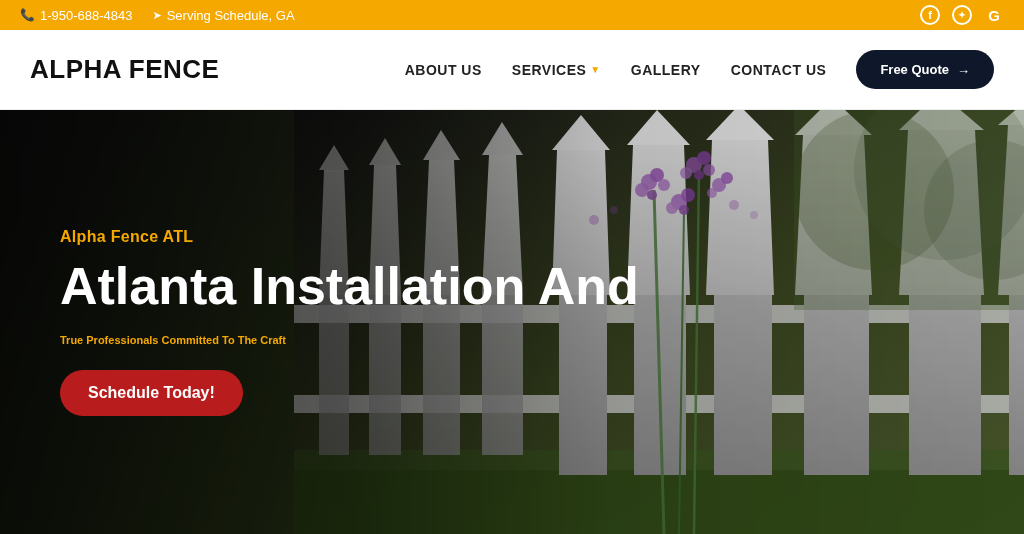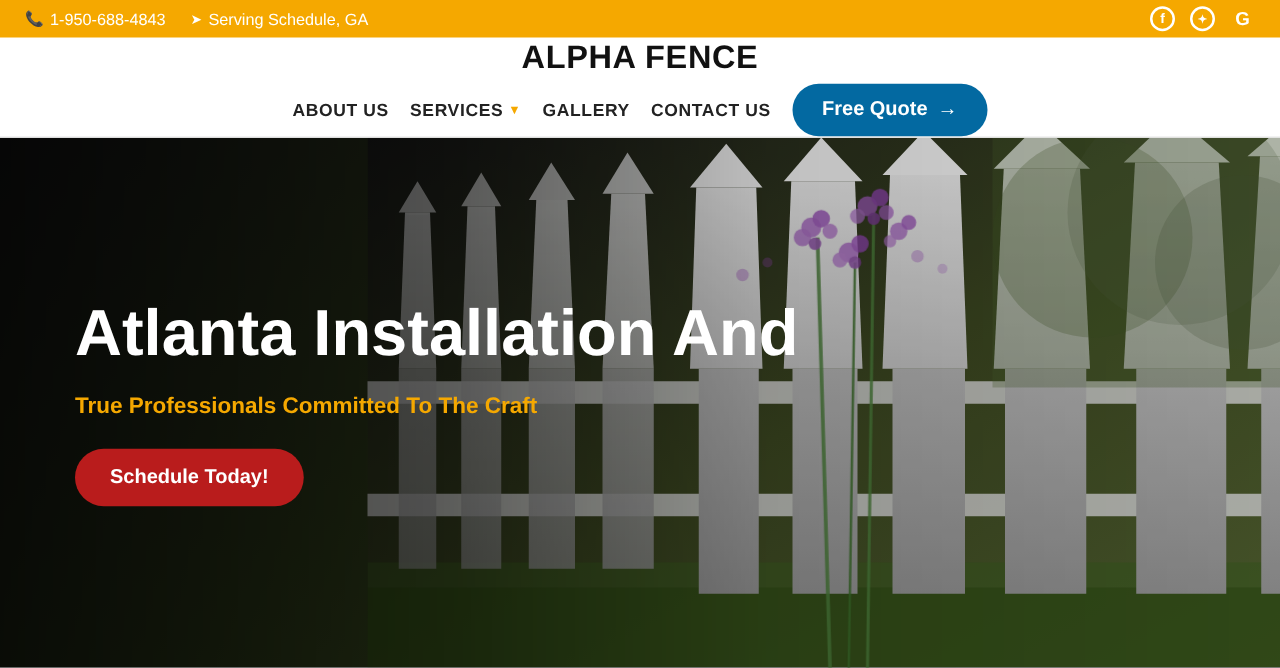--- a/index.html
+++ b/index.html
@@ -52,59 +52,58 @@
       font-weight: bold;
     }
 
     
     .header {
       background: #fff;
       height: 80px;
       display: flex;
       align-items: center;
       justify-content: space-between;
-      padding: 0 30px;
+      padding: 16px 30px;
       border-bottom: 1px solid #eee;
       position: relative;
       z-index: 10;
-      flex-direction: column;
     }
     .logo {
       font-size: 26px;
       font-weight: 900;
       color: #111;
       letter-spacing: 0.5px;
     }
     .nav {
       display: flex;
       align-items: center;
-      gap: 17px;
+      gap: 30px;
     }
     .nav-item {
       font-size: 14px;
       font-weight: 600;
       color: #222;
       cursor: pointer;
       text-transform: uppercase;
       letter-spacing: 0.5px;
       display: flex;
       align-items: center;
       gap: 4px;
     }
     .dropdown-arrow {
       font-size: 10px;
       color: #F5A800;
     }
     .free-quote-btn {
-      background: #0369a1;
+      background: #0f172a;
       color: #fff;
       border: none;
       padding: 12px 24px;
       border-radius: 30px;
-      font-size: 16px;
+      font-size: 13px;
       font-weight: 600;
       cursor: pointer;
       display: flex;
       align-items: center;
       gap: 8px;
     }
 
     
     .hero {
       position: relative;
@@ -158,21 +157,21 @@
     .hero-title {
       color: #fff;
       font-size: 52px;
       font-weight: 800;
       line-height: 1.1;
       margin-bottom: 18px;
       max-width: 600px;
     }
     .hero-tagline {
       color: #F5A800;
-      font-size: 18px;
+      font-size: 11px;
       font-weight: 600;
       margin-bottom: 24px;
     }
     .schedule-btn {
       background: #b91c1c;
       color: #fff;
       border: none;
       padding: 14px 28px;
       border-radius: 30px;
       font-size: 16px;
@@ -365,20 +364,21 @@
       <rect x="500" y="0" width="250" height="200" fill="#4a6030" opacity="0.3"></rect>
       <circle cx="580" cy="80" r="80" fill="#3a5020" opacity="0.25"></circle>
       <circle cx="650" cy="60" r="90" fill="#506040" opacity="0.2"></circle>
       <circle cx="700" cy="100" r="70" fill="#405030" opacity="0.2"></circle>
     </svg>
   </div>
 
   <div class="hero-bg"></div>
 
   <div class="hero-content">
+    <div class="hero-subtitle">Alpha Fence ATL</div>
     <h1 class="hero-title">
       <span>Atlanta Installation And</span><br>
     </h1>
     <div class="hero-tagline">True Professionals Committed To The Craft</div>
     <button class="schedule-btn">
       <span>Schedule Today!</span>
     </button>
   </div>
 </div>
 

